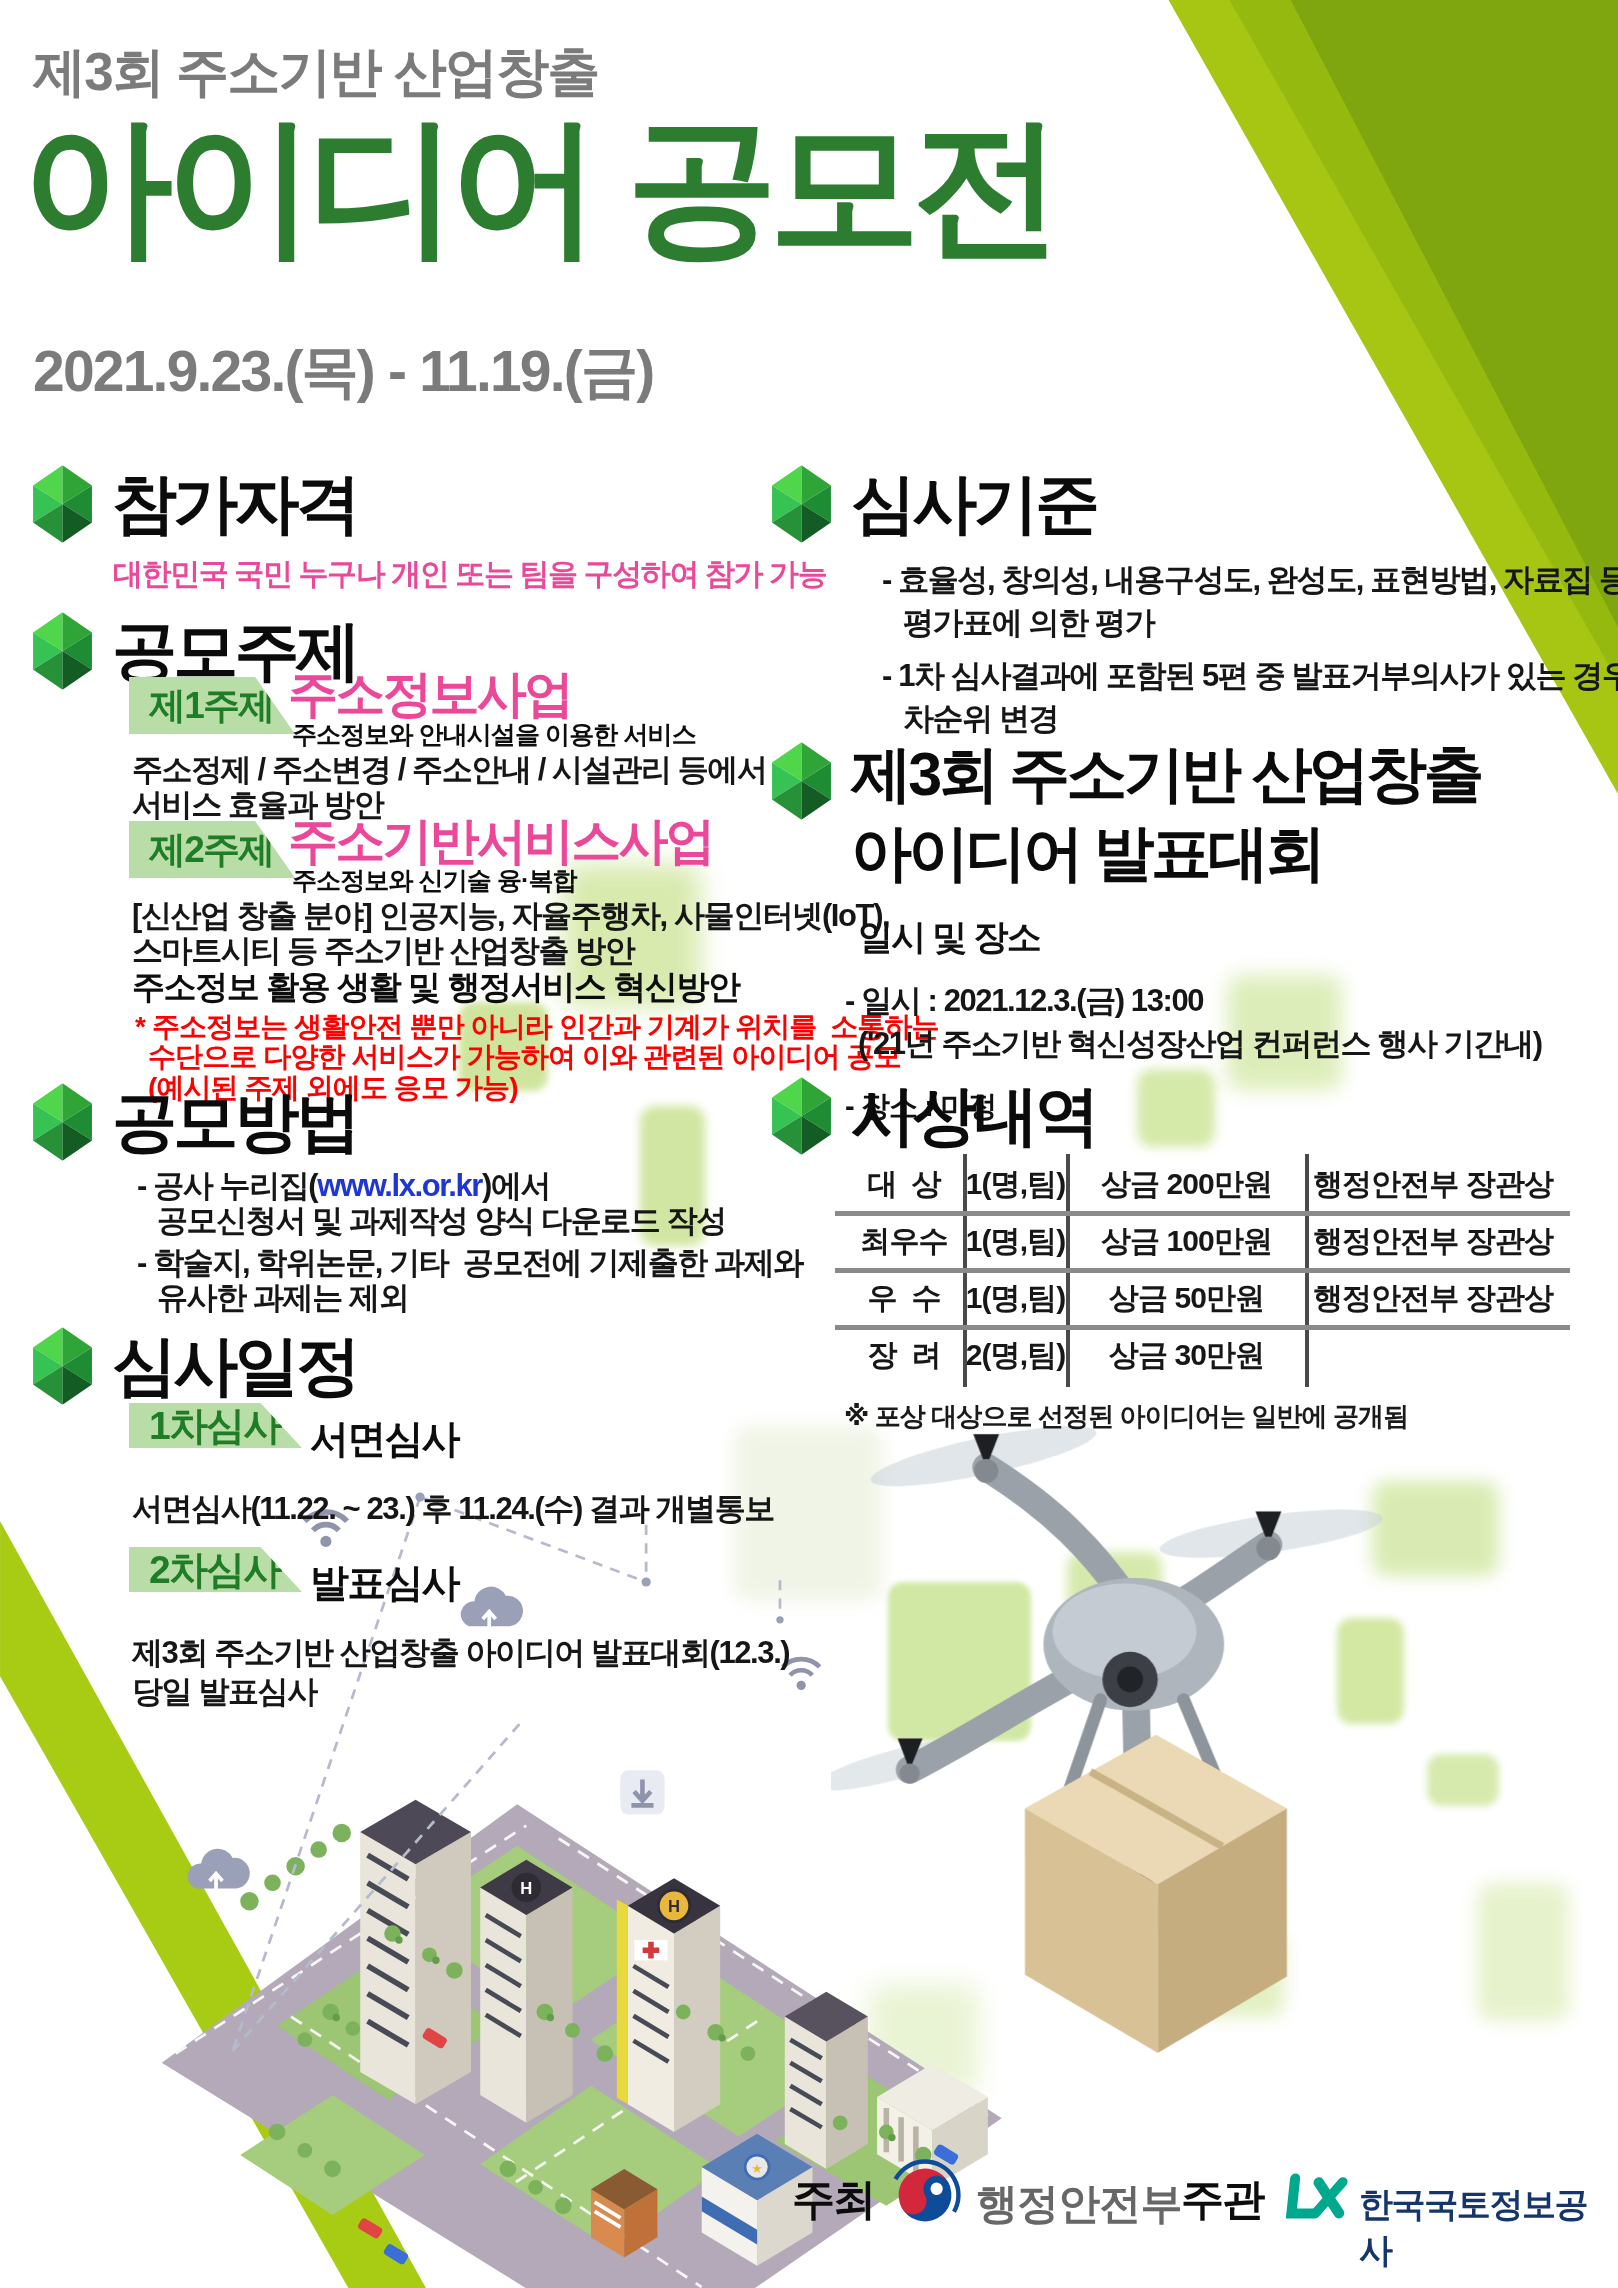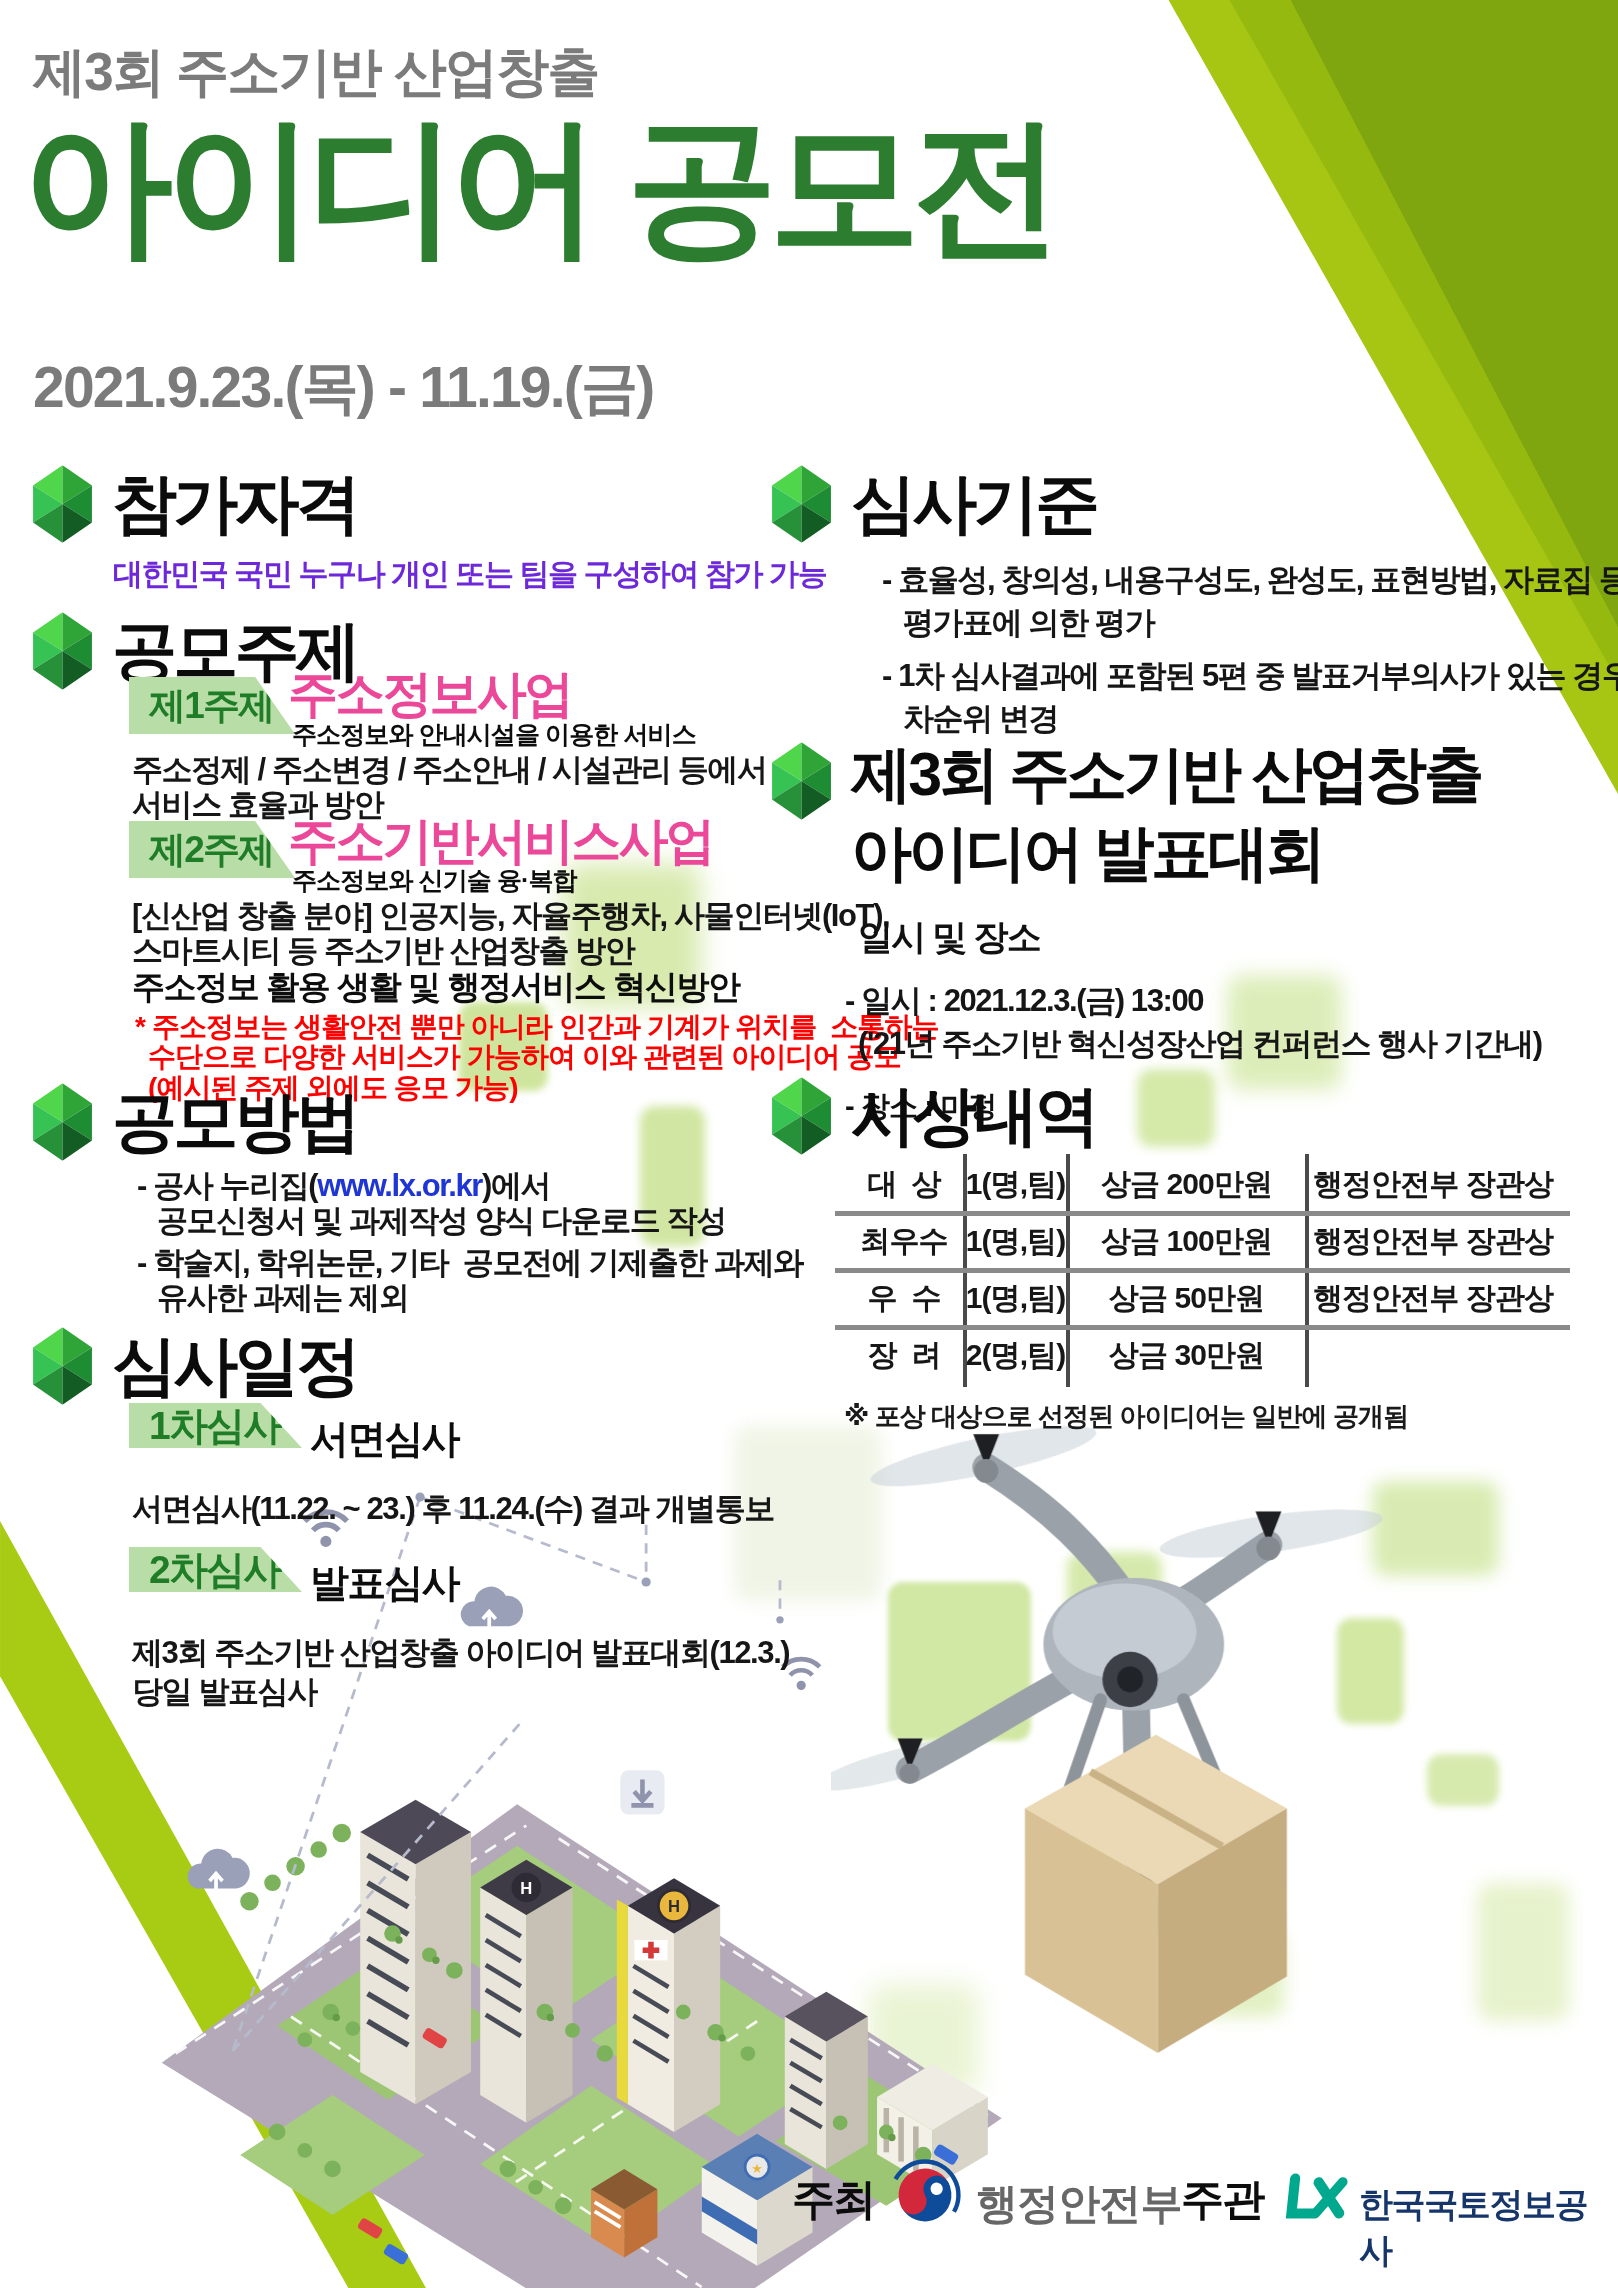--- a/index.html
+++ b/index.html
@@ -2,28 +2,28 @@
 <html style="font-size:14.8px"><head>
 <meta charset="utf-8">
 <style>
   html,body{margin:0;padding:0;background:#ffffff;}
   .poster{position:relative;width:1619px;height:2289px;overflow:hidden;background:#fff;
           font-family:"Liberation Sans","DejaVu Sans",sans-serif;color:#111;}
   .abs{position:absolute;}
   
   .supertitle{left:33px;top:37px;font-size:53px;font-weight:800;color:#7b7b7b;letter-spacing:-1.8px;}
   .maintitle{left:22px;top:92px;font-size:151px;font-weight:900;color:#2d7d30;letter-spacing:-8.3px;line-height:1.25;}
-  .daterange{left:33px;top:334px;font-size:57px;font-weight:800;color:#7b7b7b;letter-spacing:-1.8px;margin-top:16px;}
+  .daterange{left:33px;top:334px;font-size:57px;font-weight:800;color:#7b7b7b;letter-spacing:-1.8px;}
   
   .sec{position:absolute;display:flex;align-items:center;gap:20px;}
   .sec .gem{width:59px;height:78px;flex:0 0 auto;}
   .sec .t{font-size:65px;font-weight:900;color:#0b0b0b;letter-spacing:-3.7px;white-space:nowrap;}
   .sec .t2{font-size:61px;font-weight:900;color:#0b0b0b;letter-spacing:-3.7px;line-height:79px;white-space:nowrap;}
   
-  .body33{font-size:30px;font-weight:600;letter-spacing:-1.4px;color:#6d28d9;white-space:pre;}
+  .body33{font-size:30px;font-weight:600;letter-spacing:-1.4px;color:#ec4899;white-space:pre;}
   .body34{font-size:31px;font-weight:600;letter-spacing:-1.4px;color:#161616;white-space:pre;}
   .chip{position:absolute;background:#b9dda6;clip-path:polygon(0 0,76% 0,100% 100%,0 100%);
         display:flex;align-items:center;padding-left:20px;color:#1e7d26;font-weight:900;white-space:nowrap;}
   .chip40{width:146px;height:57px;font-size:37px;letter-spacing:-1.8px;}
   .chip42{width:153px;height:45px;font-size:39px;letter-spacing:-1.8px;}
   .tname{font-size:50px;font-weight:900;letter-spacing:-2.8px;color:#ec4899;white-space:nowrap;}
   .tsub{font-size:25px;font-weight:800;letter-spacing:-0.9px;color:#0d0d0d;white-space:nowrap;}
   .emph{font-size:33px;font-weight:900;letter-spacing:-1.4px;color:#0d0d0d;white-space:nowrap;}
   .rednote{font-size:28px;font-weight:700;letter-spacing:-0.9px;color:#fe0000;white-space:pre;}
   .roundname{font-size:39px;font-weight:900;letter-spacing:-1.8px;color:#0d0d0d;white-space:nowrap;}

